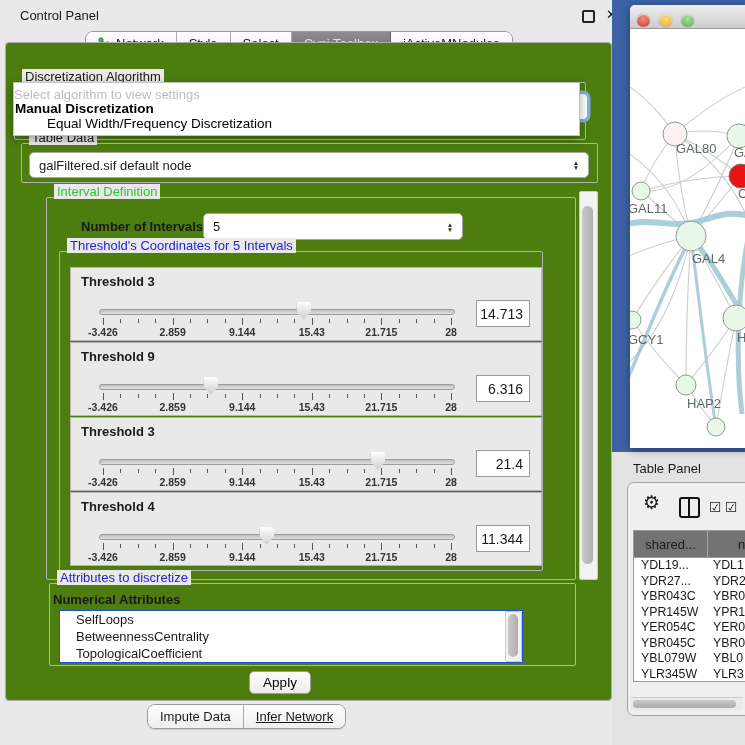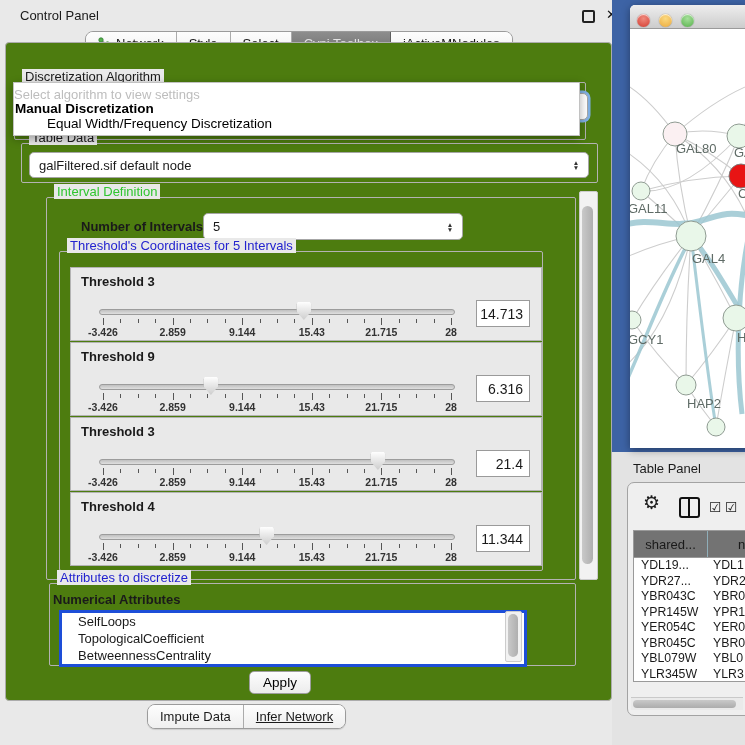--- a/index.html
+++ b/index.html
@@ -55,21 +55,21 @@
   .tick.minor{height:4px;top:1px;}
   .tick.major{height:7px;}
   .tick-labels{position:absolute;left:28px;width:356px;top:58px;height:12px;font-size:10.5px;font-weight:bold;color:#333;}
   .tick-lab{position:absolute;transform:translateX(-50%);white-space:nowrap;}
   .valbox{position:absolute;left:405px;top:32px;width:54px;height:27px;background:#FFF;border:1px solid #9A9A9A;
           font-size:14px;text-align:right;line-height:27px;padding-right:6px;box-sizing:border-box;}
   
   .vscroll{position:absolute;background:#F2F2F2;border:1px solid #CCC;border-radius:2px;}
   .vthumb{position:absolute;left:2px;width:11px;border-radius:6px;background:linear-gradient(90deg,#C9C9C9,#AFAFAF);}
   
-  .attr-list{position:absolute;background:#FFF;border:3px solid #1d4ed8;overflow:hidden;}
+  .attr-list{position:absolute;background:#FFF;border:1px solid #1d4ed8;overflow:hidden;}
   .attr-item{font-size:13px;padding:1px 0 1px 16px;white-space:nowrap;}
   .btn{position:absolute;font-size:13.5px;text-align:center;background:linear-gradient(#FDFDFD,#ECECEC);
        border:1px solid #9E9E9E;border-radius:5px;}
   
   .desktop{position:absolute;left:612px;top:0;width:133px;height:452px;background:#3D63A5;}
   .rb-bg{position:absolute;left:612px;top:452px;width:133px;height:293px;background:#E3E3E3;}
   .net-win{position:absolute;left:630px;top:5px;width:120px;height:443px;background:#FFF;border-radius:5px 0 0 0;
            box-shadow:0 2px 8px rgba(0,0,0,.4);overflow:hidden;}
   .net-titlebar{position:absolute;left:0;top:0;right:0;height:23px;background:linear-gradient(#EEEEEE,#CCCCCC);
                 border-bottom:1px solid #9a9a9a;border-radius:5px 0 0 0;}
@@ -354,22 +354,22 @@
             </div>
       <div class="valbox">11.344</div>
     </div>
         </div>
 
       <div class="group" style="left:43px;top:540px;width:525px;height:81px;"></div>
       <div class="group-title gt-blue" style="left:51px;top:527px;">Attributes to discretize</div>
       <span class="lbl-b" style="left:47px;top:549px;">Numerical Attributes</span>
       <div class="attr-list" style="left:53px;top:567px;width:462px;height:51px;" id="attr-list">
           <div class="attr-item">SelfLoops</div>
+          <div class="attr-item">BetweennessCentrality</div>
           <div class="attr-item">TopologicalCoefficient</div>
-          <div class="attr-item">BetweennessCentrality</div>
         </div>
       <div class="vscroll" style="left:499px;top:568px;width:15px;height:49px;">
         <div class="vthumb" style="top:2px;height:43px;width:10px;"></div>
       </div>
 
       <button class="btn" style="left:243px;top:628px;width:62px;height:23px;">Apply</button>
     </div>
 
     <div class="seg-bar" id="bottom-tabs">
         <div class="seg">

